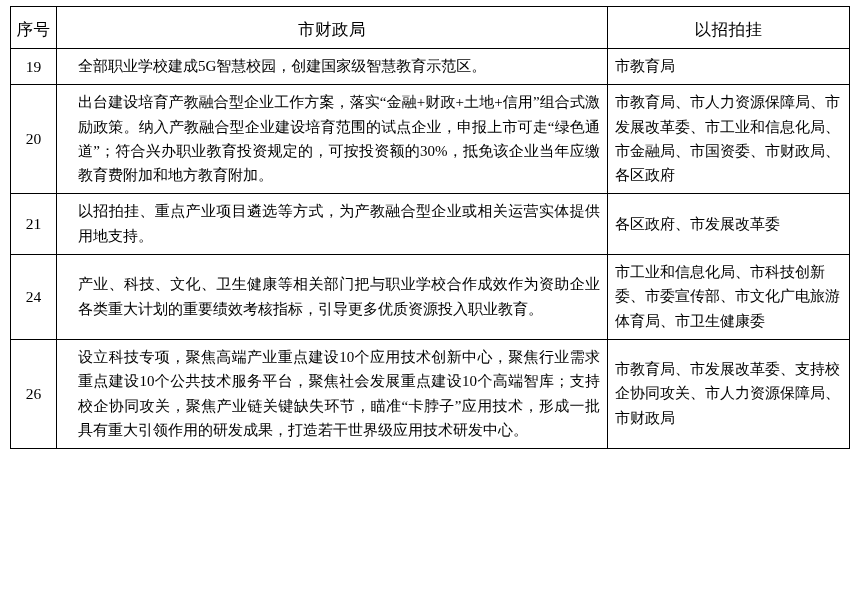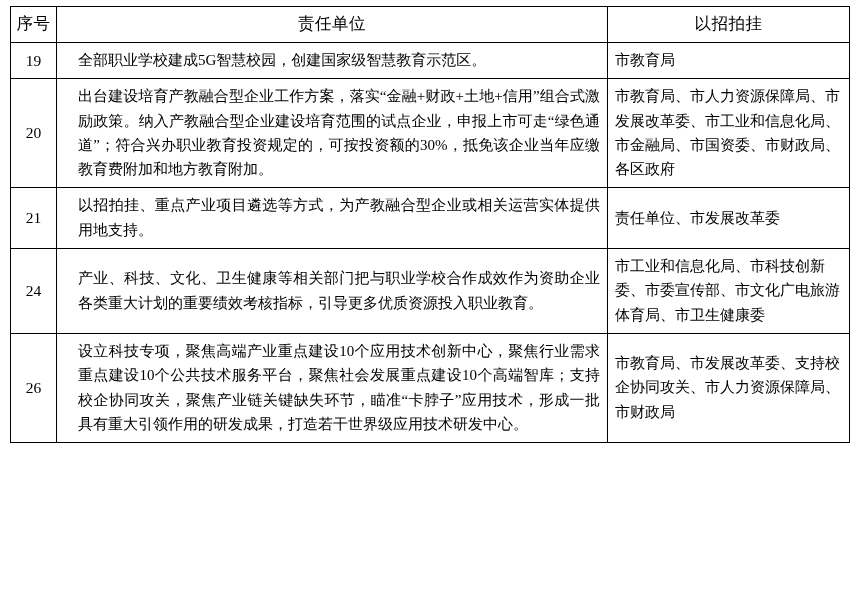--- a/index.html
+++ b/index.html
@@ -33,21 +33,21 @@
     box-sizing: border-box;
   }
   col.col-no { width: 46px; }
   col.col-content { width: 551px; }
   col.col-unit { width: 242px; }
 
   thead th {
     text-align: center;
     font-size: 16.5px;
     font-weight: normal;
-    padding: 6px 4px 7px 4px;
+    padding: 12px 4px 7px 4px;
     letter-spacing: 0.5px;
   }
   td.cell-no {
     text-align: center;
     font-size: 15.5px;
     padding: 3px 14px;
   }
   td.cell-content {
     text-align: justify;
     text-justify: inter-ideograph;
@@ -72,21 +72,21 @@
 <div class="page">
   <table class="policy-table">
     <colgroup>
       <col class="col-no">
       <col class="col-content">
       <col class="col-unit">
     </colgroup>
     <thead>
       <tr>
         <th>序号</th>
-        <th>责任单位</th>
+        <th>市财政局</th>
         <th>以招拍挂</th>
       </tr>
     </thead>
     <tbody>
       <tr>
         <td class="cell-no">19</td>
         <td class="cell-content">
             <span class="cell-content-inner">全部职业学校建成5G智慧校园，创建国家级智慧教育示范区。</span>
           </td>
         <td class="cell-unit">
@@ -101,21 +101,21 @@
         <td class="cell-unit">
             <span class="cell-unit-inner">市教育局、市人力资源保障局、市发展改革委、市工业和信息化局、市金融局、市国资委、市财政局、各区政府</span>
           </td>
       </tr>
       <tr>
         <td class="cell-no">21</td>
         <td class="cell-content">
             <span class="cell-content-inner">以招拍挂、重点产业项目遴选等方式，为产教融合型企业或相关运营实体提供用地支持。</span>
           </td>
         <td class="cell-unit">
-            <span class="cell-unit-inner">责任单位、市发展改革委</span>
+            <span class="cell-unit-inner">各区政府、市发展改革委</span>
           </td>
       </tr>
       <tr>
         <td class="cell-no">24</td>
         <td class="cell-content">
             <span class="cell-content-inner">产业、科技、文化、卫生健康等相关部门把与职业学校合作成效作为资助企业各类重大计划的重要绩效考核指标，引导更多优质资源投入职业教育。</span>
           </td>
         <td class="cell-unit">
             <span class="cell-unit-inner">市工业和信息化局、市科技创新委、市委宣传部、市文化广电旅游体育局、市卫生健康委</span>
           </td>

